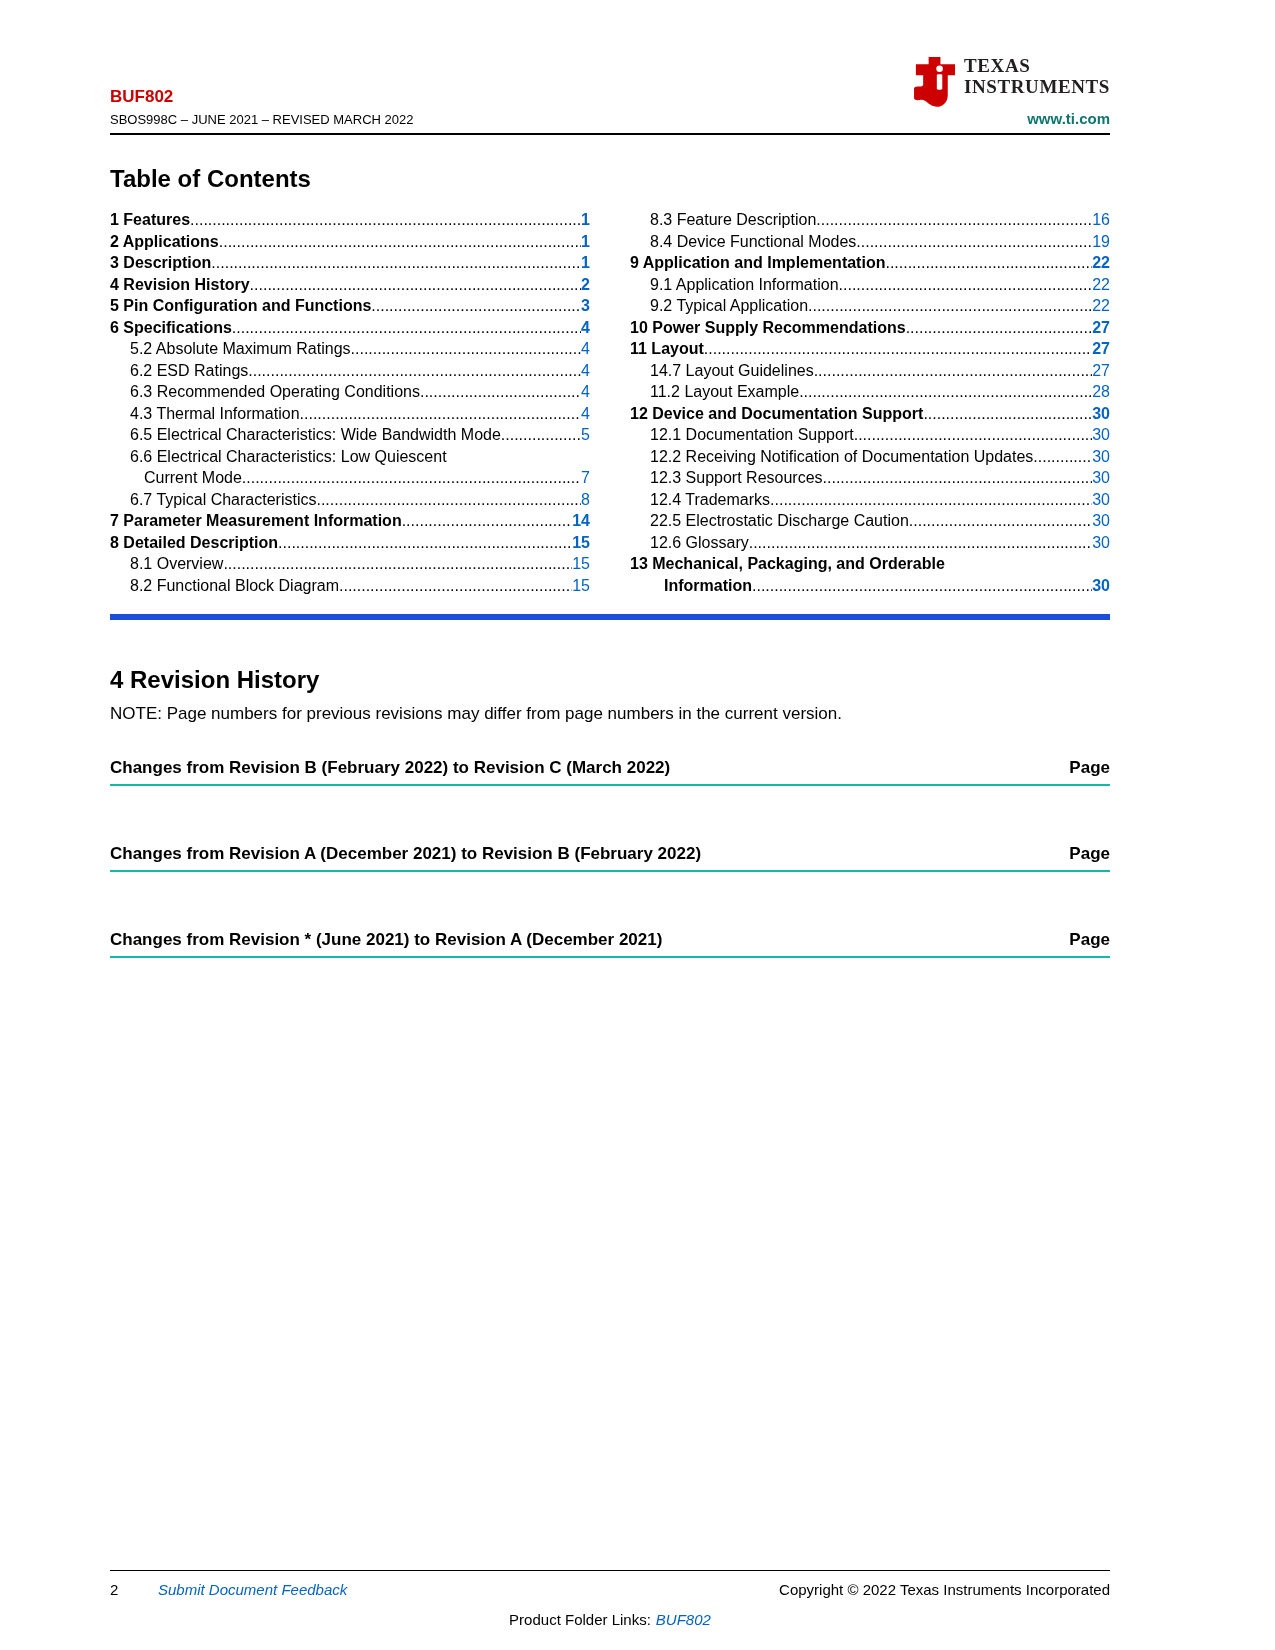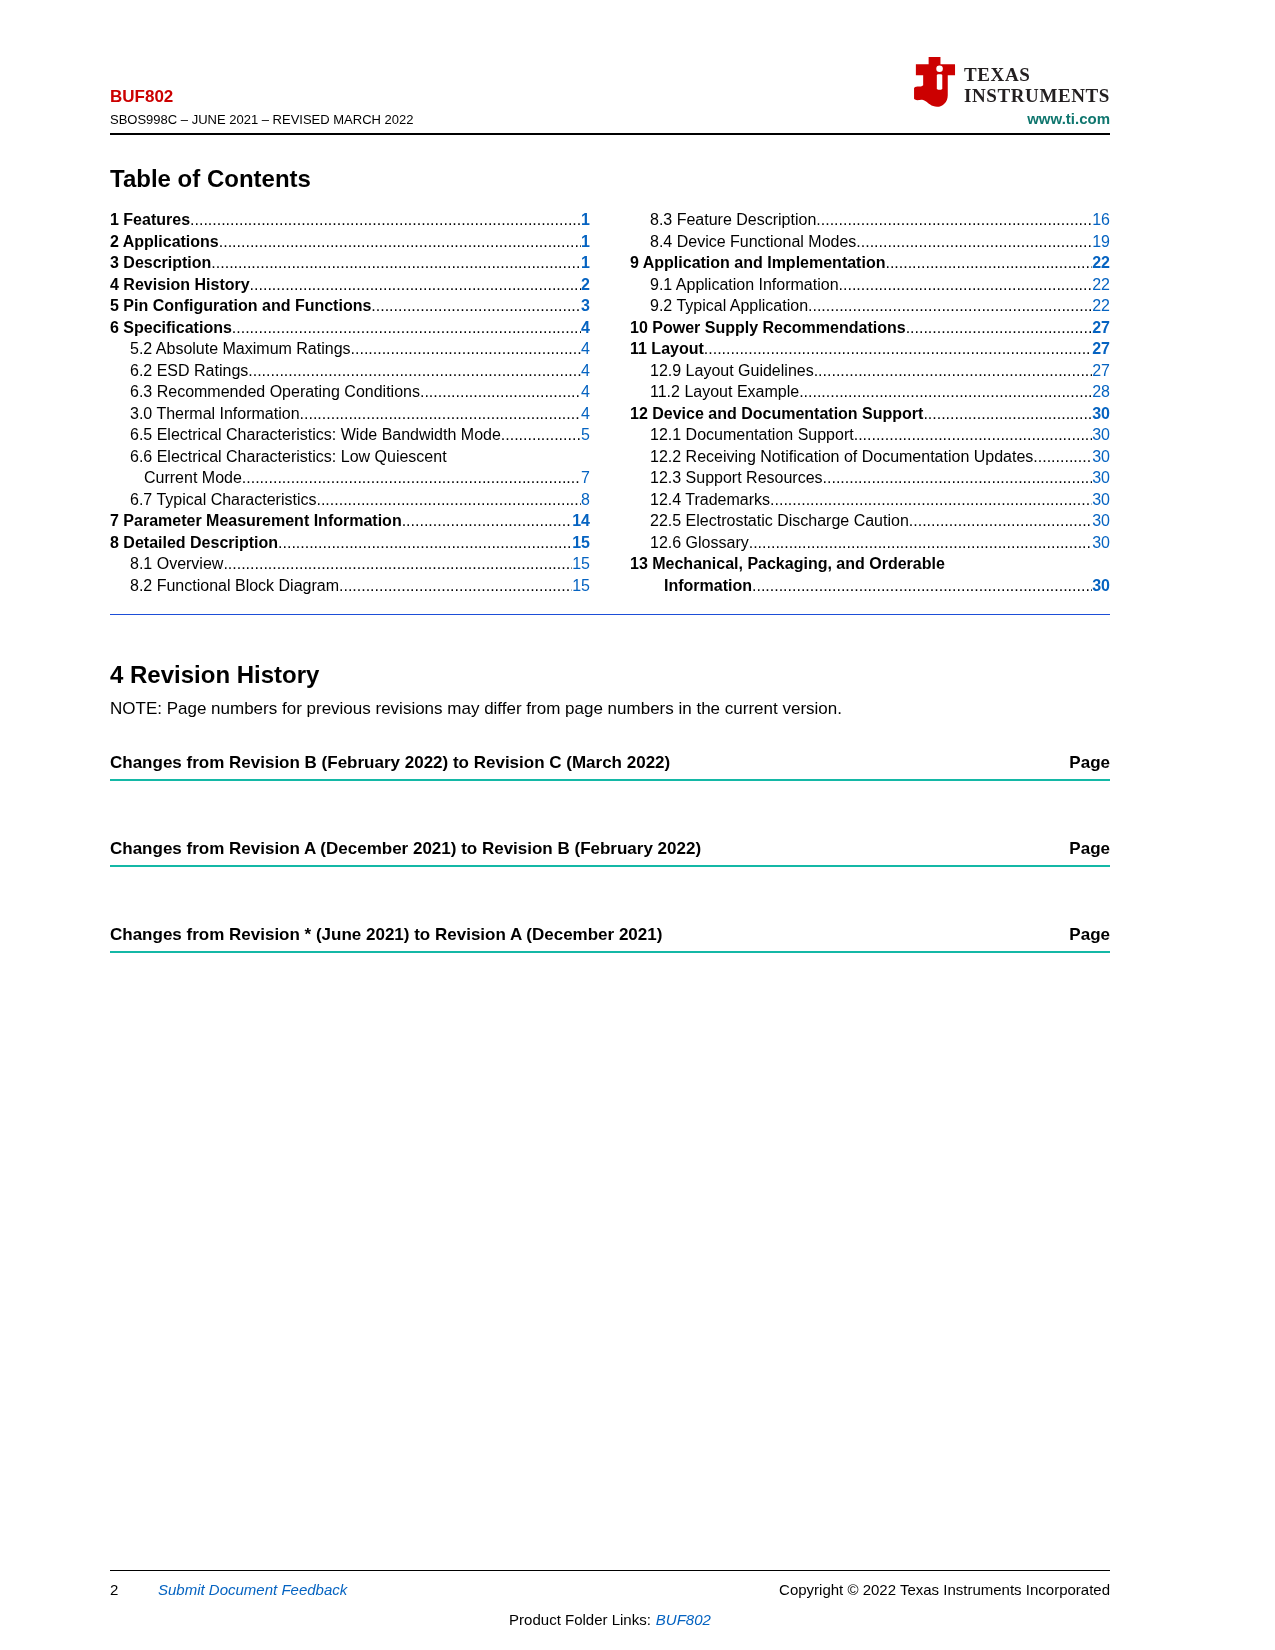--- a/index.html
+++ b/index.html
@@ -21,34 +21,34 @@
     display: flex;
     justify-content: space-between;
     align-items: flex-end;
     border-bottom: 2px solid #000;
     padding-bottom: 6px;
   }
   .header-left { display: flex; flex-direction: column; gap: 5px; }
   .part-number { color: var(--ti-red, #cc0000); font-size: 17px; font-weight: bold; text-decoration: none; }
   .doc-info { font-size: 13px; }
   .header-right { display: flex; flex-direction: column; align-items: flex-end; gap: 3px; }
-  .ti-logo { display: flex; align-items: flex-end; gap: 7px; }
+  .ti-logo { display: flex; align-items: flex-start; gap: 7px; }
   .ti-wordmark {
     font-family: "Liberation Serif", serif;
     font-weight: bold;
     color: #231f20;
     font-size: 19px;
     line-height: 1.1;
     letter-spacing: 0.6px;
   }
   .website { font-size: 15px; font-weight: bold; color: #0f766e; text-decoration: none; }
 
   
   .toc-title { font-size: 24px; font-weight: bold; text-align: left; margin: 30px 0 16px; }
-  .toc { display: flex; gap: 40px; border-bottom: 1px solid #1d4ed8; padding-bottom: 18px; }
+  .toc { display: flex; gap: 40px; border-bottom: 6px solid #1d4ed8; padding-bottom: 18px; }
   .toc-col { flex: 1; min-width: 0; }
   .toc-entry { display: flex; align-items: baseline; font-size: 16px; line-height: 21.5px; }
   .toc-entry.bold { font-weight: bold; }
   .indent-1 { padding-left: 20px; }
   .indent-2 { padding-left: 34px; align-items: center; }
 
   .leader { flex: 1 1 12px; min-width: 12px; overflow: hidden; white-space: nowrap; font-weight: normal; }
   .leader::after { content: "................................................................................................................................................................................................................................................................................................................................"; }
   .page-link { color: var(--link-blue, #0563c1); text-decoration: none; }
 
@@ -145,21 +145,21 @@
           <span class="toc-text">6.2 ESD Ratings</span>
           <span class="leader"></span>
           <a class="page-link" href="#">4</a>
         </div>
         <div class="toc-entry indent-1">
           <span class="toc-text">6.3 Recommended Operating Conditions</span>
           <span class="leader"></span>
           <a class="page-link" href="#">4</a>
         </div>
         <div class="toc-entry indent-1">
-          <span class="toc-text">3.0 Thermal Information</span>
+          <span class="toc-text">4.3 Thermal Information</span>
           <span class="leader"></span>
           <a class="page-link" href="#">4</a>
         </div>
         <div class="toc-entry indent-1">
           <span class="toc-text">6.5 Electrical Characteristics: Wide Bandwidth Mode</span>
           <span class="leader"></span>
           <a class="page-link" href="#">5</a>
         </div>
         <div class="toc-entry indent-1">
           <span class="toc-text">6.6 Electrical Characteristics: Low Quiescent</span>
@@ -225,21 +225,21 @@
           <span class="toc-text">10 Power Supply Recommendations</span>
           <span class="leader"></span>
           <a class="page-link" href="#">27</a>
         </div>
         <div class="toc-entry indent-0 bold">
           <span class="toc-text">11 Layout</span>
           <span class="leader"></span>
           <a class="page-link" href="#">27</a>
         </div>
         <div class="toc-entry indent-1">
-          <span class="toc-text">12.9 Layout Guidelines</span>
+          <span class="toc-text">14.7 Layout Guidelines</span>
           <span class="leader"></span>
           <a class="page-link" href="#">27</a>
         </div>
         <div class="toc-entry indent-1">
           <span class="toc-text">11.2 Layout Example</span>
           <span class="leader"></span>
           <a class="page-link" href="#">28</a>
         </div>
         <div class="toc-entry indent-0 bold">
           <span class="toc-text">12 Device and Documentation Support</span>

